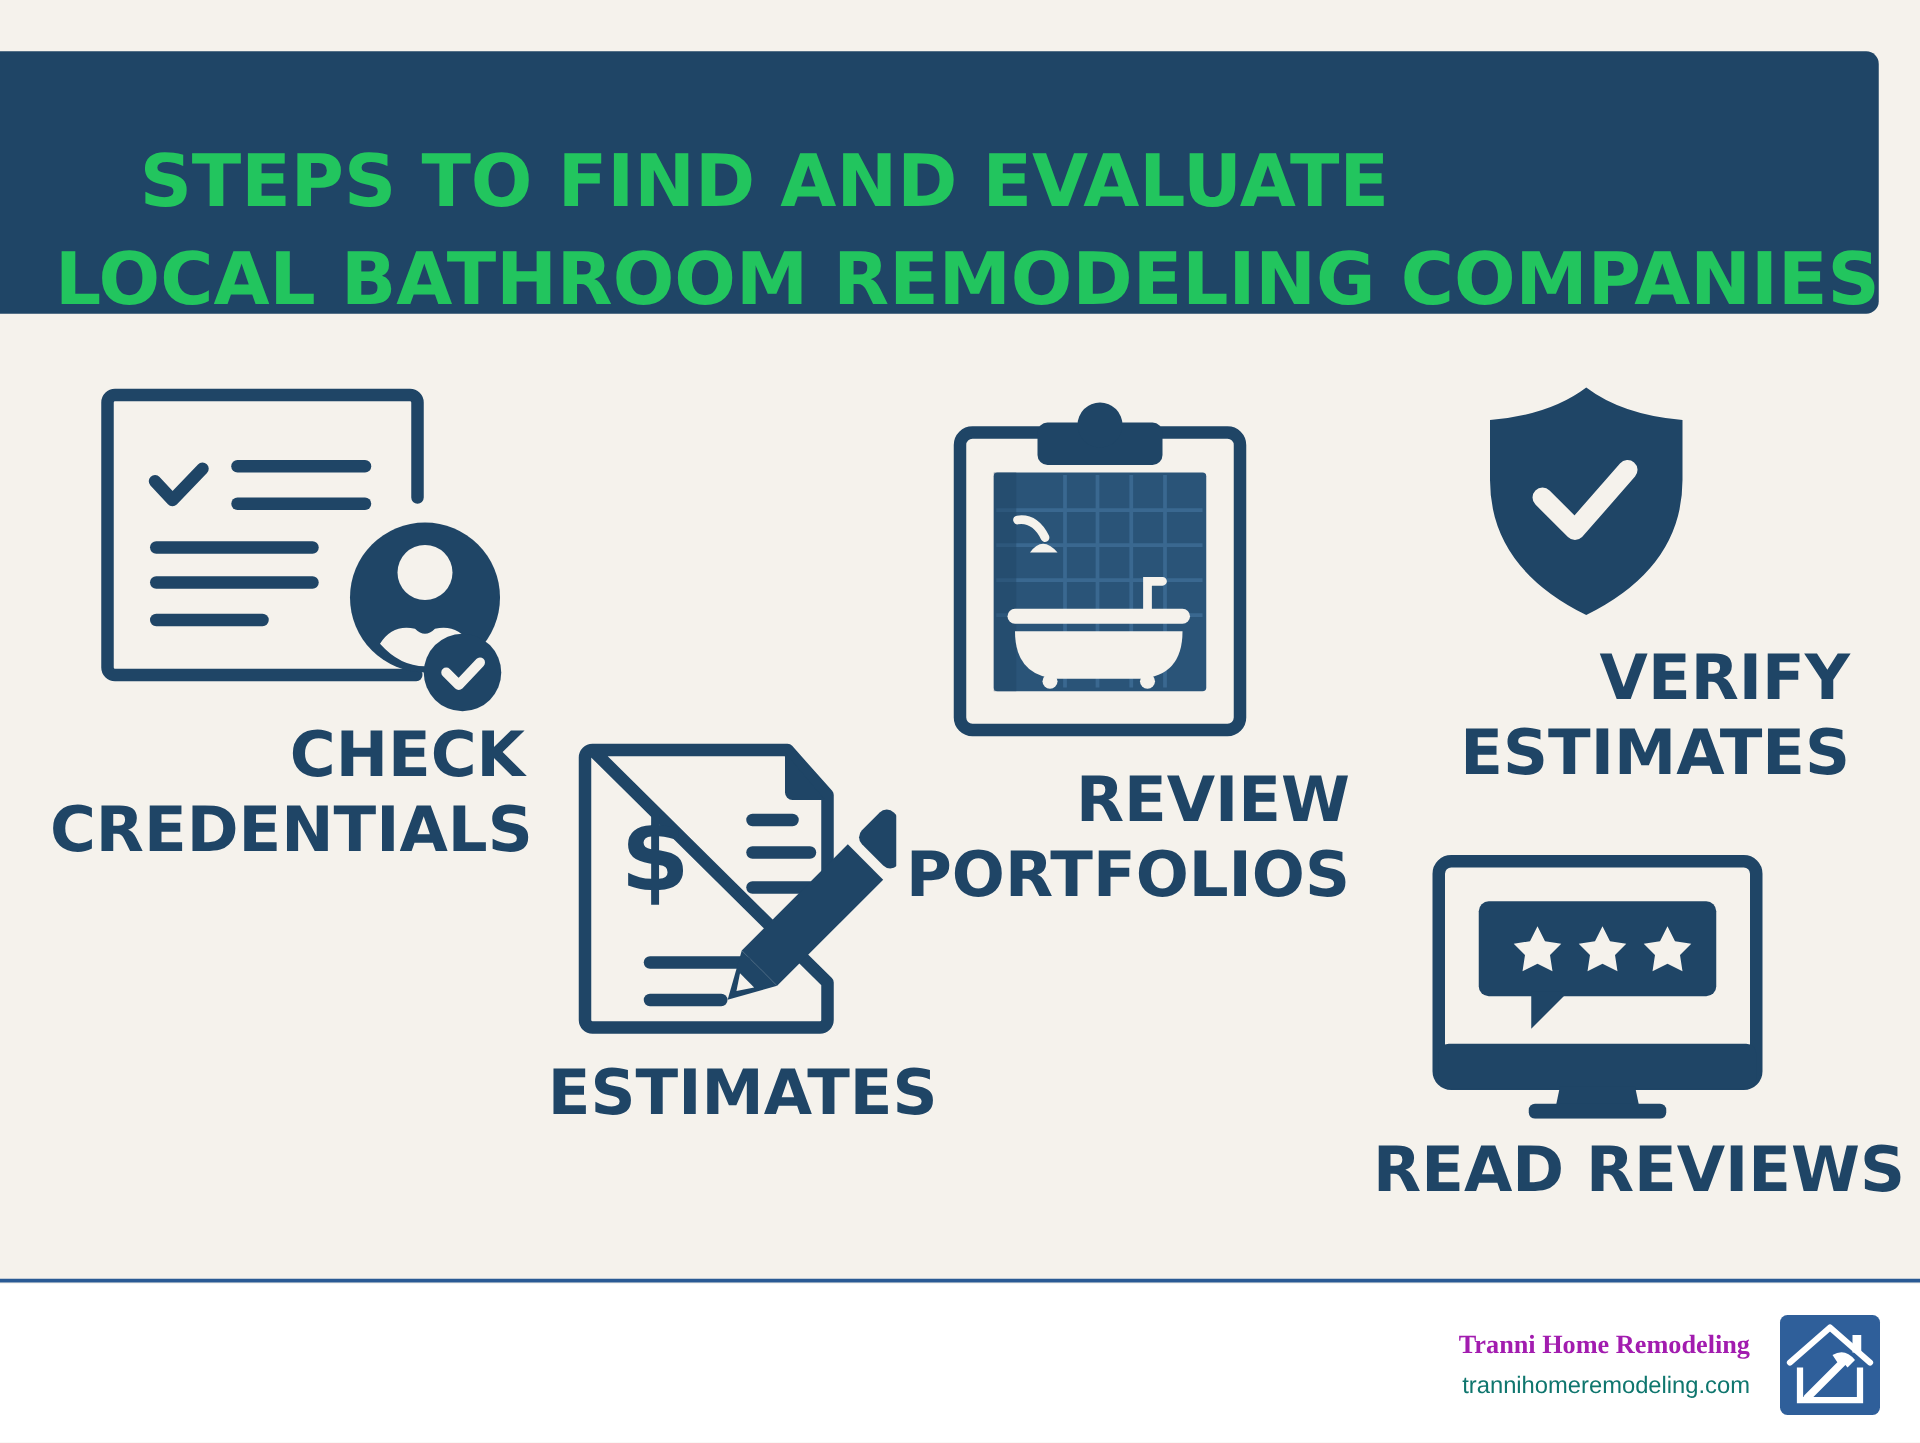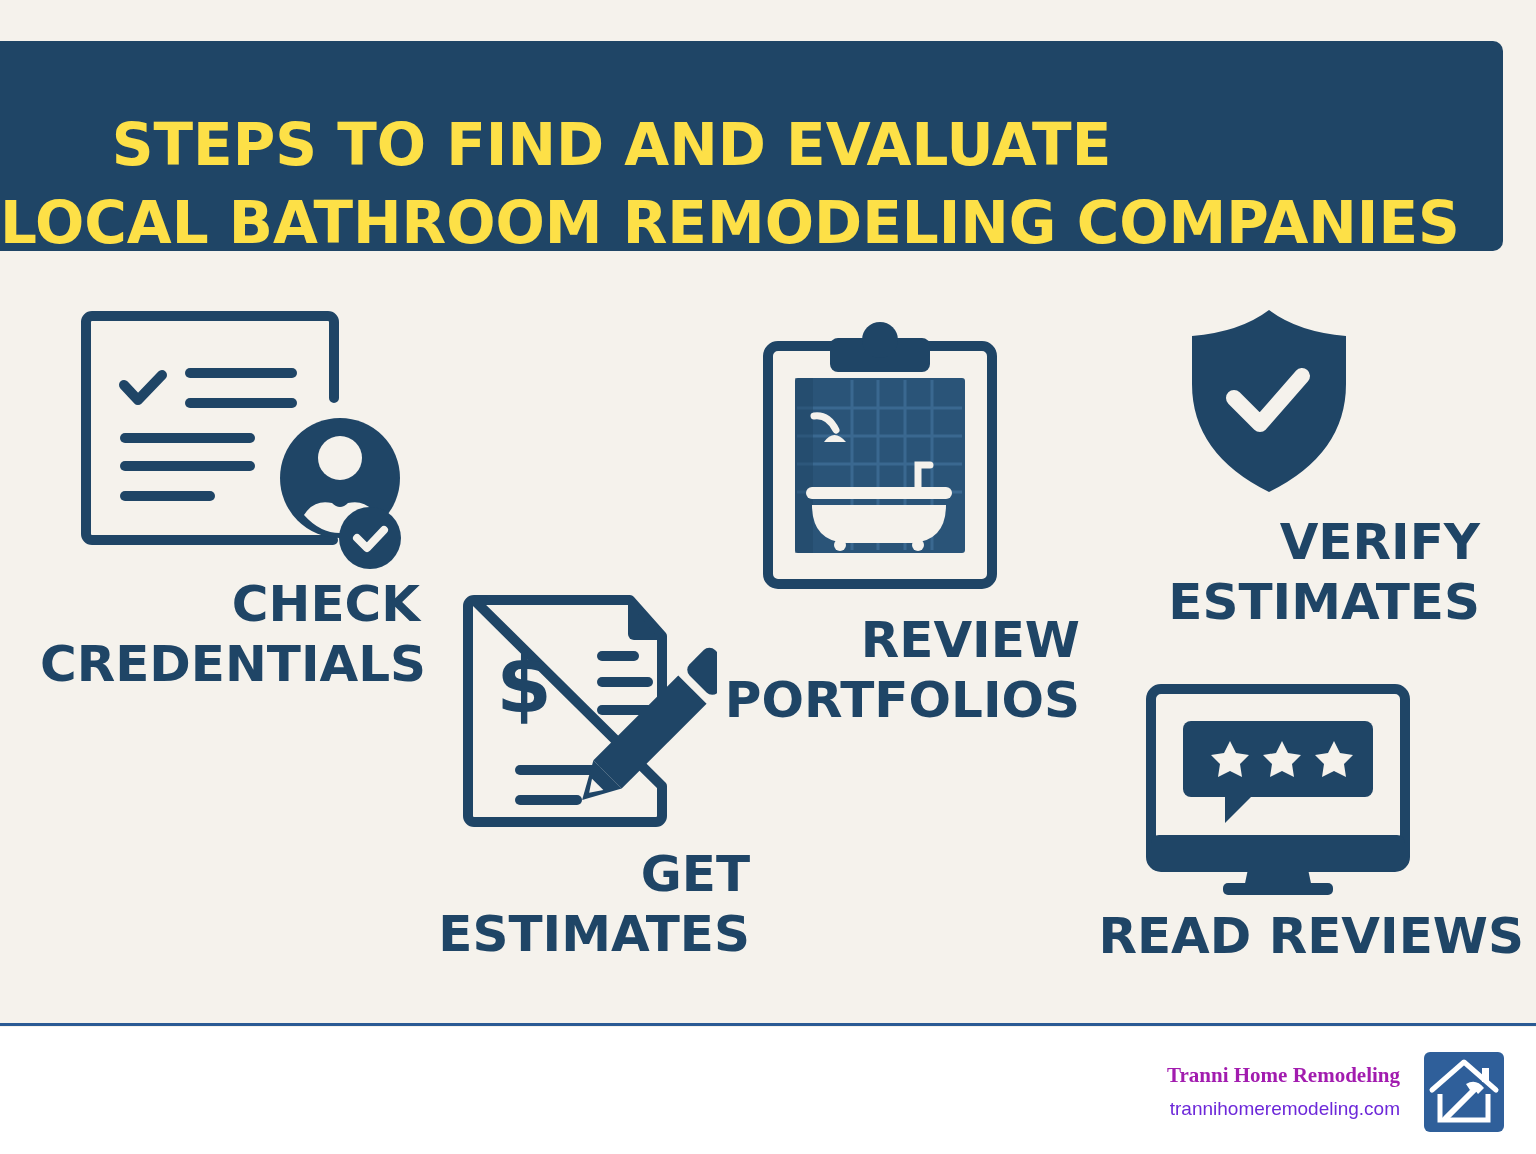--- a/index.html
+++ b/index.html
@@ -1,26 +1,26 @@
 <!DOCTYPE html>
 <html><head>
 <meta charset="utf-8">
 <style>
   html, body { margin:0; padding:0; }
   body { width:1536px; height:1154px; position:relative; background:#f5f2ec; overflow:hidden; font-family:"DejaVu Sans", sans-serif; }
   .banner { position:absolute; left:0; top:41px; width:1503px; height:210px; background:#1f4566; border-radius:0 10px 10px 0; }
-  .banner .t { position:absolute; left:0; width:1503px; color:#fde047; font-family:"DejaVu Sans", sans-serif; font-weight:bold; font-size:58px; letter-spacing:0px; white-space:nowrap; }
+  .banner .t { position:absolute; left:0; width:1503px; color:#22c55e; font-family:"DejaVu Sans", sans-serif; font-weight:bold; font-size:58px; letter-spacing:0px; white-space:nowrap; }
   .t1 { top:70px; text-align:center; padding-right:280px; box-sizing:border-box; }
-  .t2 { top:148px; text-align:left; box-sizing:border-box; }
+  .t2 { top:148px; text-align:left; padding-left:44px; box-sizing:border-box; }
   .icon { position:absolute; }
   .label { position:absolute; color:#1f4566; font-weight:bold; font-size:50px; line-height:60px; text-align:right; white-space:nowrap; font-family:"DejaVu Sans", sans-serif; }
   .footer { position:absolute; left:0; top:1027px; width:1536px; height:127px; background:#ffffff; }
   .footer-line { position:absolute; left:0; top:1023px; width:1536px; height:3px; background:#2a5a94; }
   .brand-name { position:absolute; right:136px; top:1063px; font-family:Liberation Serif, serif; font-weight:bold; font-size:21px; color:#a21caf; white-space:nowrap; }
-  .brand-url { position:absolute; right:136px; top:1098px; font-family:"Liberation Sans", sans-serif; font-size:19px; color:#6d28d9; white-space:nowrap; }
+  .brand-url { position:absolute; right:136px; top:1098px; font-family:"Liberation Sans", sans-serif; font-size:19px; color:#0f766e; white-space:nowrap; }
   .logo { position:absolute; left:1424px; top:1052px; width:80px; height:80px; background:#2f5f9a; border-radius:6px; }
 </style>
 </head>
 <body>
 
 <div class="banner">
   <div class="t t1">STEPS TO FIND AND EVALUATE</div>
   <div class="t t2">LOCAL BATHROOM REMODELING COMPANIES</div>
 </div>
 
@@ -57,21 +57,20 @@
     <line x1="58" y1="206" x2="115" y2="206"></line>
   </g>
   <g transform="translate(130,196) rotate(-45)">
     <rect x="22" y="-20" width="120" height="40" fill="#1f4566"></rect>
     <rect x="150" y="-20" width="36" height="40" rx="8" fill="#1f4566"></rect>
     <path d="M22 -20 L-14 0 L22 20z" fill="#1f4566"></path>
     <path d="M8 -8 L-4 0 L8 8z" fill="#f5f2ec"></path>
   </g>
 </svg>
 <div class="label" style="left:390px;top:844px;width:360px;">
-  <div>GET</div>
   <div>ESTIMATES</div>
 </div>
 
 <svg class="icon" style="left:762px;top:310px" width="236" height="280" viewBox="0 0 236 280">
   <rect x="6" y="36" width="224" height="238" rx="10" fill="none" stroke="#1f4566" stroke-width="10"></rect>
   <rect x="68" y="28" width="100" height="34" rx="8" fill="#1f4566"></rect>
   <circle cx="118" cy="30" r="18" fill="#1f4566"></circle>
   <rect x="33" y="68" width="170" height="175" rx="3" fill="#2a5478"></rect>
   <g stroke="#3a6890" stroke-width="3">
     <line x1="90" y1="70" x2="90" y2="240"></line>

